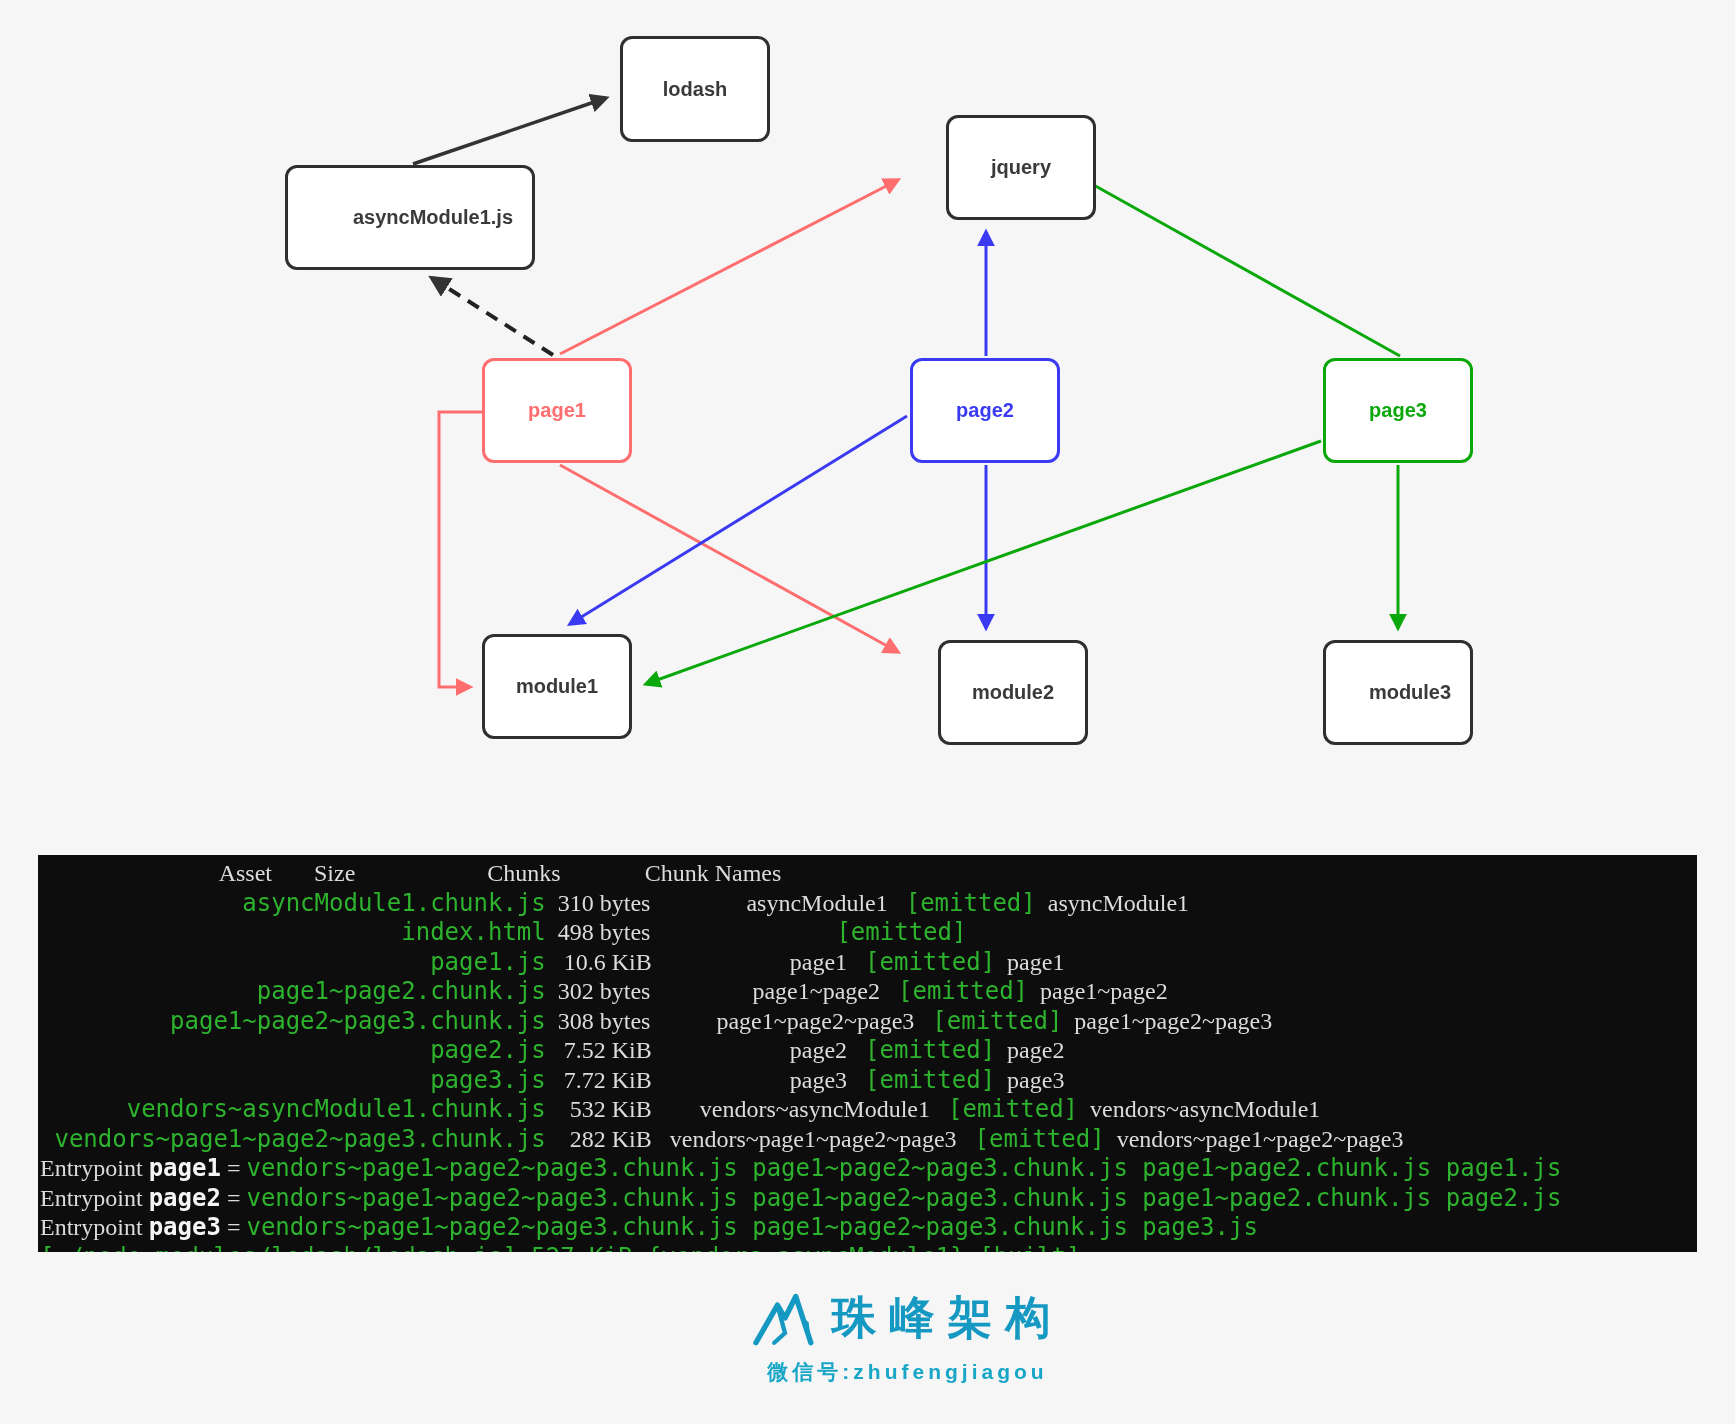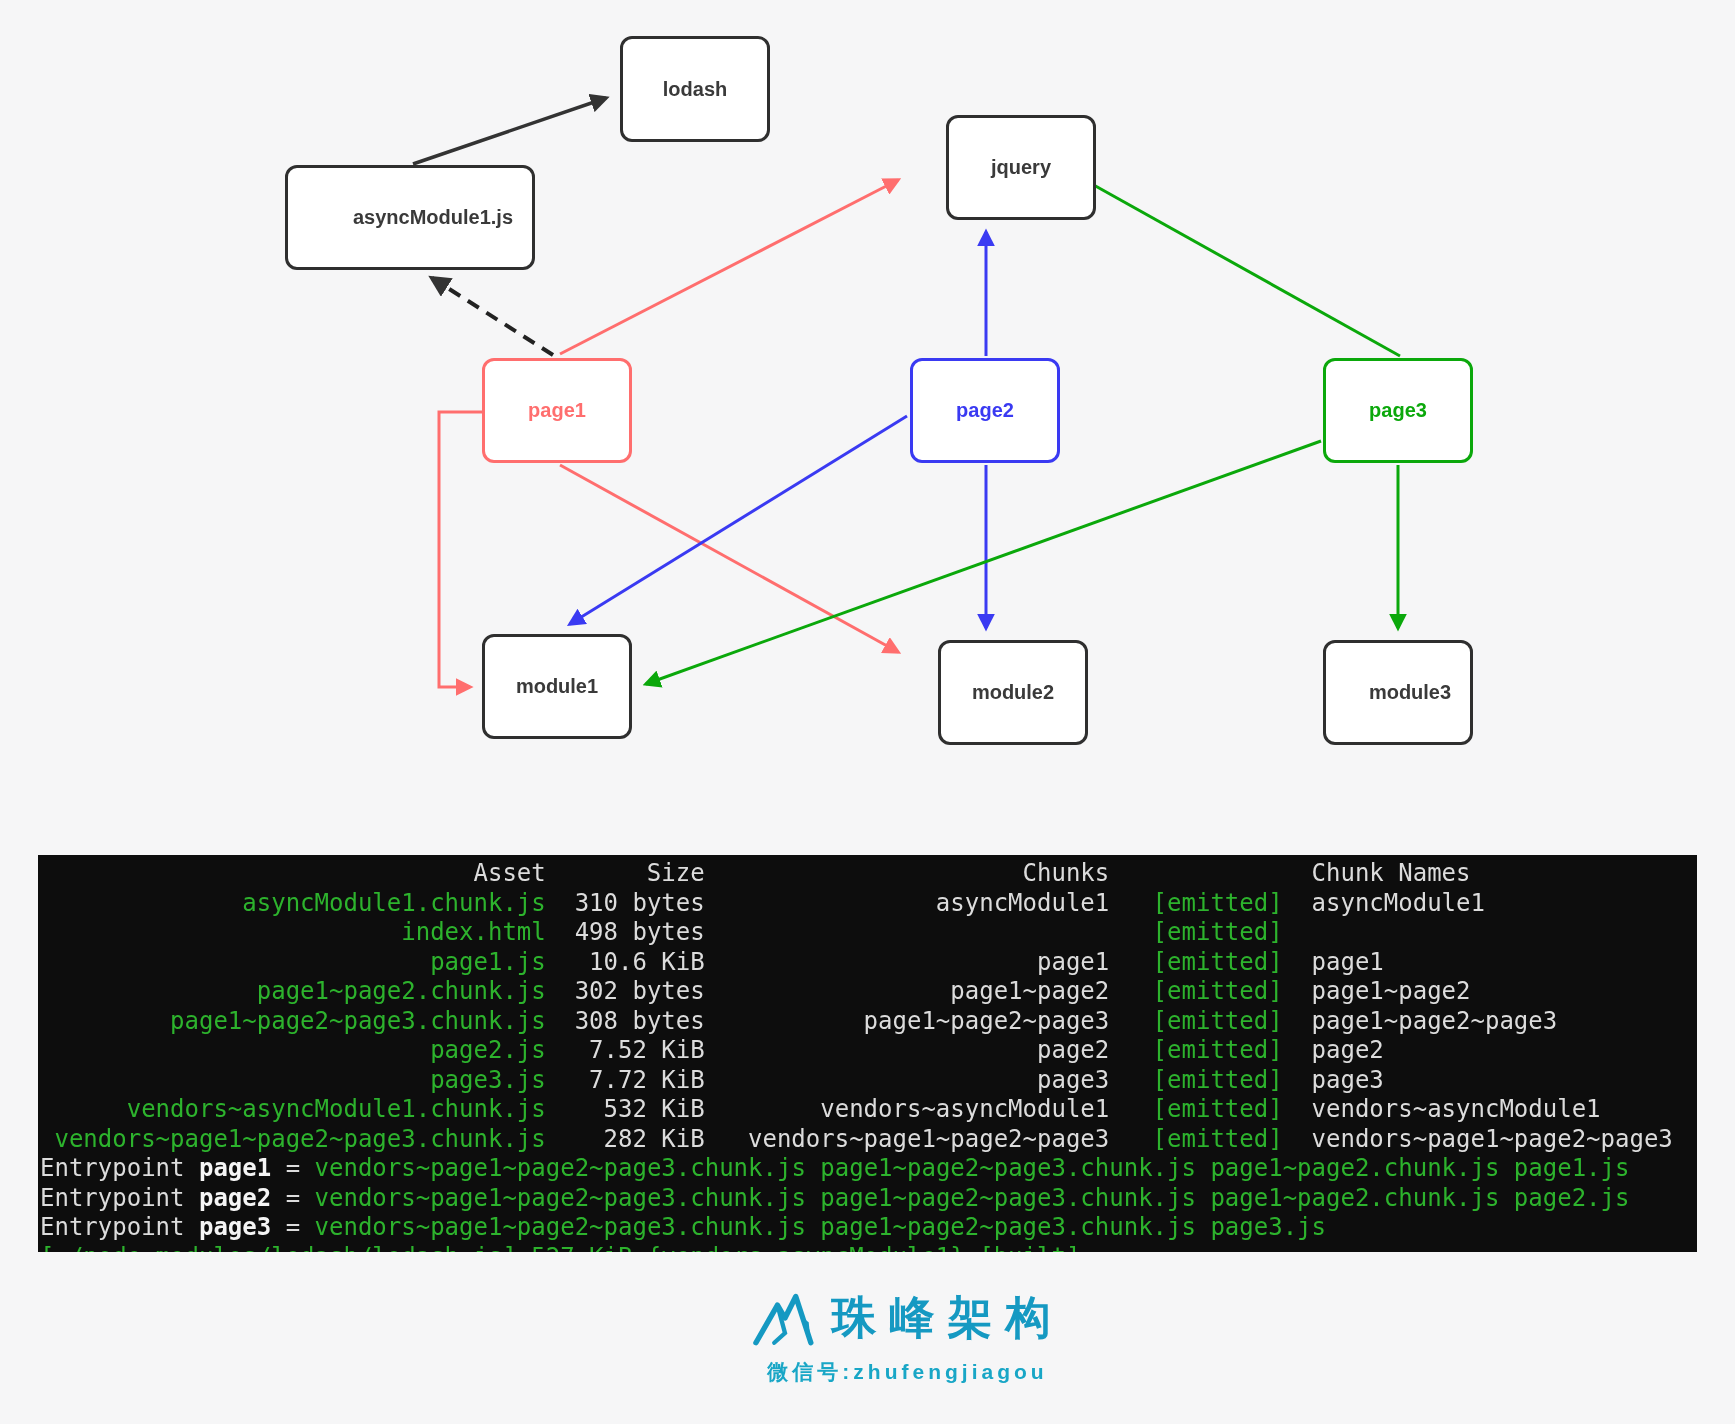--- a/index.html
+++ b/index.html
@@ -16,21 +16,21 @@
   .edge.black{stroke:#333333;stroke-width:3.5px;}
   .edge.dashed{stroke:#222222;stroke-width:4px;stroke-dasharray:13 9;}
   .edge.red{stroke:var(--c-red);}
   .edge.blue{stroke:var(--c-blue);}
   .edge.green{stroke:var(--c-green);}
   .terminal{position:absolute;left:38px;top:855px;width:1659px;height:397px;
             background:var(--term-bg);overflow:hidden;}
   .terminal pre{margin:0;padding:4px 0 0 2px;
                 font-family:"DejaVu Sans Mono","Liberation Mono",monospace;
                 font-size:24px;line-height:29.5px;white-space:pre;}
-  .terminal .w{color:var(--term-white);}
+  .terminal .w{color:var(--term-white);font-family:Liberation Serif, serif;}
   .terminal .g{color:var(--term-green);}
   .terminal .b{color:#f5f5f5;font-weight:bold;}
   .footer{position:absolute;left:0;right:0;top:1288px;display:flex;flex-direction:column;
           align-items:center;transform:translateX(40px);}
   .brand-row{display:flex;align-items:center;gap:14px;}
   .brand-title{font-size:45px;font-weight:bold;color:var(--logo-c);letter-spacing:13px;
                font-family:"Liberation Sans",sans-serif;}
   .brand-sub{margin-top:10px;font-size:21px;font-weight:bold;color:var(--logo-c2);
              letter-spacing:4px;font-family:"Liberation Sans",sans-serif;}
 </style>

